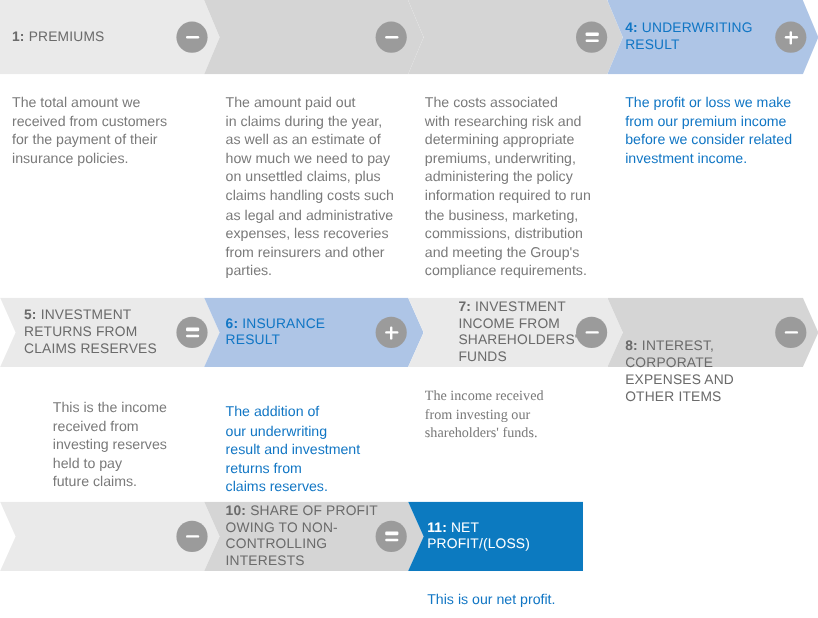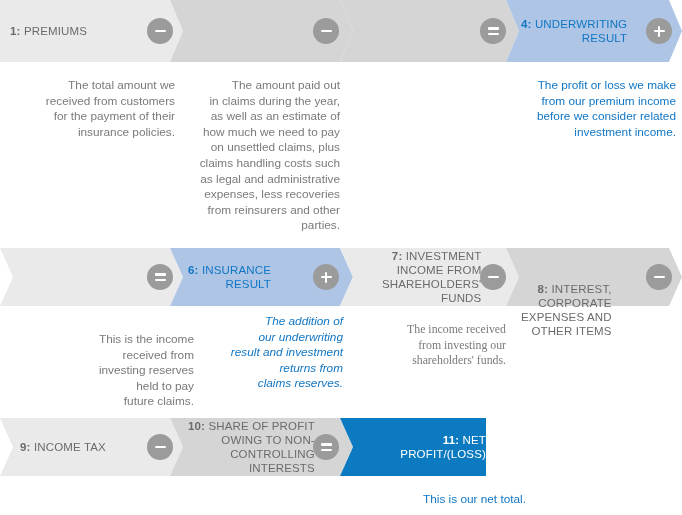--- a/index.html
+++ b/index.html
@@ -2,21 +2,21 @@
 <html><head>
 <meta charset="utf-8">
 <style>
   html,body{margin:0;padding:0;background:#ffffff;}
   body{
     width:682px;height:515px;
     font-family:"Liberation Sans","DejaVu Sans",sans-serif;
     -webkit-font-smoothing:antialiased;
     overflow:hidden;
   }
-  .flow{position:relative;width:580px;height:515px;text-align:right;}
+  .flow{position:relative;width:580px;height:515px;}
 
   
   .row{position:absolute;left:0;width:682px;}
   #row-1{top:0;}
   #row-2{top:248px;}
   #row-3{top:418px;}
 
   .band{position:relative;width:682px;}
   #row-1 .band{height:62px;}
   #row-2 .band{height:58px;}
@@ -137,20 +137,30 @@
 on unsettled claims, plus
 claims handling costs such
 as legal and administrative
 expenses, less recoveries
 from reinsurers and other
 parties.</div>
     <div class="desc" style="left:10px;top:78px;width:165px;">The total amount we
 received from customers
 for the payment of their
 insurance policies.</div>
+    <div class="desc" style="left:354px;top:78px;width:152px;">The costs associated
+with researching risk and
+determining appropriate
+premiums, underwriting,
+administering the policy
+information required to run
+the business, marketing,
+commissions, distribution
+and meeting the Group's
+compliance requirements.</div>
     <div class="desc blue" style="left:521px;top:78px;width:155px;">The profit or loss we make
 from our premium income
 before we consider related
 investment income.</div>
   </div>
 
   <div class="row" id="row-2">
     <div class="band">
 
       <div class="block" style="left:0px;width:183px;">
@@ -159,20 +169,25 @@
       <div class="block" style="left:170px;width:183px;">
         <div class="fill blue-light"></div>
       </div>
       <div class="block" style="left:340px;width:179px;">
         <div class="fill grey-light"></div>
       </div>
       <div class="block" style="left:506px;width:176px;">
         <div class="fill grey-mid"></div>
       </div>
 
+      <div class="head" style="left:20px;width:130px;">
+        <span><span class="num">5:</span> <span>INVESTMENT
+RETURNS FROM
+CLAIMS RESERVES</span></span>
+      </div>
       <div class="head on-lightblue" style="left:188px;width:125px;">
         <span><span class="num">6:</span> <span>INSURANCE
 RESULT</span></span>
       </div>
       <div class="head" style="left:354px;width:125px;margin-left:28px;">
         <span><span class="num">7:</span> <span>INVESTMENT
 INCOME FROM
 SHAREHOLDERS'
 FUNDS</span></span>
       </div>
@@ -198,21 +213,21 @@
           <span class="bar"></span>
         </div>
 
     </div>
 
     <div class="desc" style="left:20px;top:84px;width:150px;margin-left:24px;">This is the income
 received from
 investing reserves
 held to pay
 future claims.</div>
-    <div class="desc blue" style="left:188px;top:66px;width:155px;font-style:italic;">The addition of
+    <div class="desc blue" style="left:188px;top:88px;width:155px;">The addition of
 our underwriting
 result and investment
 returns from
 claims reserves.</div>
     <div class="desc" style="left:354px;top:74px;width:152px;font-family:Liberation Serif, serif;">The income received
 from investing our
 shareholders' funds.</div>
     <div class="desc" style="left:521px;top:74px;width:150px;"></div>
   </div>
 
@@ -222,39 +237,36 @@
       <div class="block" style="left:0px;width:183px;">
         <div class="fill grey-light"></div>
       </div>
       <div class="block" style="left:170px;width:183px;">
         <div class="fill grey-mid"></div>
       </div>
       <div class="block flat-end" style="left:340px;width:146px;">
         <div class="fill blue-dark"></div>
       </div>
 
-      <div class="head" style="left:20px;width:130px;">
-        <span><span class="num">9:</span> <span>INCOME TAX</span></span>
-      </div>
       <div class="head" style="left:188px;width:130px;">
         <span><span class="num">10:</span> <span>SHARE OF PROFIT
 OWING TO NON-
 CONTROLLING
 INTERESTS</span></span>
       </div>
       <div class="head on-darkblue" style="left:356px;width:130px;">
         <span><span class="num">11:</span> <span>NET PROFIT/(LOSS)</span></span>
       </div>
 
       <div class="op" style="left:160px;">
           <span class="bar"></span>
         </div>
       <div class="op eq" style="left:326px;">
           <span class="bar"></span>
           <span class="bar"></span>
         </div>
 
     </div>
 
-    <div class="desc blue" style="left:356px;top:74px;width:170px;">This is our net total.</div>
+    <div class="desc blue" style="left:356px;top:74px;width:170px;">This is our net profit.</div>
   </div>
 
 </div>
 
 </body></html>

